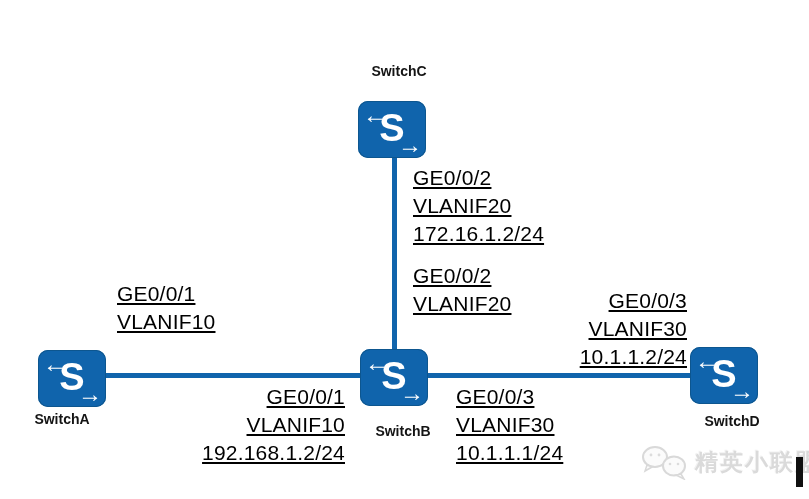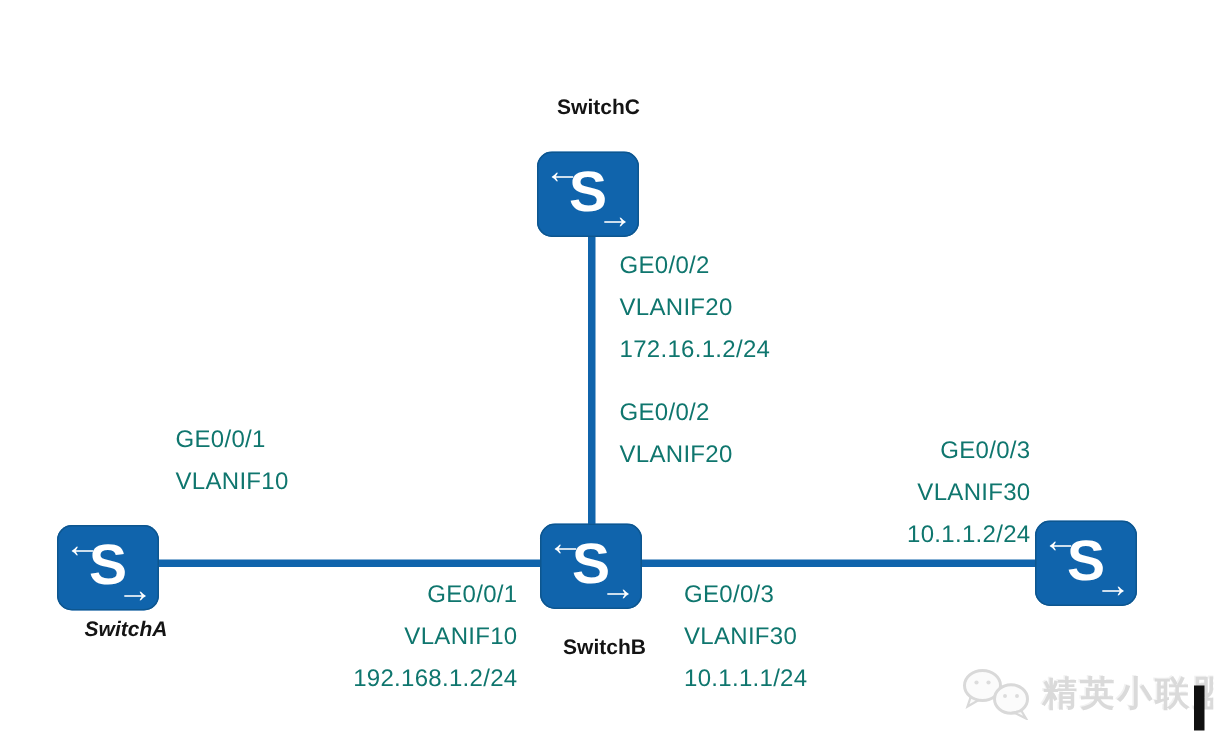--- a/index.html
+++ b/index.html
@@ -34,22 +34,22 @@
   .switch-icon .arr-r{right:4px;bottom:1px;}
   
   .node-label{
     position:absolute;transform:translateX(-50%);
     font-size:14px;font-weight:bold;color:#141414;
     white-space:nowrap;line-height:1.1;
   }
   
   .iface{
     position:absolute;
-    font-size:16px;color:#0f766e;line-height:28px;
-    white-space:nowrap;letter-spacing:0.2px;
+    font-size:21px;color:#000000;line-height:28px;
+    white-space:nowrap;letter-spacing:0.2px;text-decoration:underline;
   }
   .iface.align-r{text-align:right;}
   
   .watermark{
     position:absolute;left:641px;top:444px;
     display:flex;align-items:center;gap:6px;
   }
   .wm-text{
     font-size:23px;font-weight:bold;color:#dadada;
     letter-spacing:2px;
@@ -76,38 +76,39 @@
     </div>
   </div>
 
   <div class="switch-node" style="left:38px;top:350px;">
     <div class="switch-icon">
       <span class="arr arr-l">←</span>
       <span class="s-letter">S</span>
       <span class="arr arr-r">→</span>
     </div>
   </div>
-  <div class="node-label" style="left:84px;top:412px;font-style:italic;">SwitchA</div>
+  <div class="node-label" style="left:62px;top:412px;">SwitchA</div>
 
   <div class="switch-node" style="left:360px;top:349px;">
     <div class="switch-icon">
       <span class="arr arr-l">←</span>
       <span class="s-letter">S</span>
       <span class="arr arr-r">→</span>
     </div>
   </div>
   <div class="node-label" style="left:403px;top:424px;">SwitchB</div>
 
   <div class="switch-node" style="left:690px;top:347px;">
     <div class="switch-icon">
       <span class="arr arr-l">←</span>
       <span class="s-letter">S</span>
       <span class="arr arr-r">→</span>
     </div>
   </div>
+  <div class="node-label" style="left:732px;top:414px;">SwitchD</div>
 
   <div class="iface" style="left:117px;top:280px;">
     <div>GE0/0/1</div>
     <div>VLANIF10</div>
   </div>
 
   <div class="iface align-r" style="right:464px;top:383px;">
     <div>GE0/0/1</div>
     <div>VLANIF10</div>
     <div>192.168.1.2/24</div>

